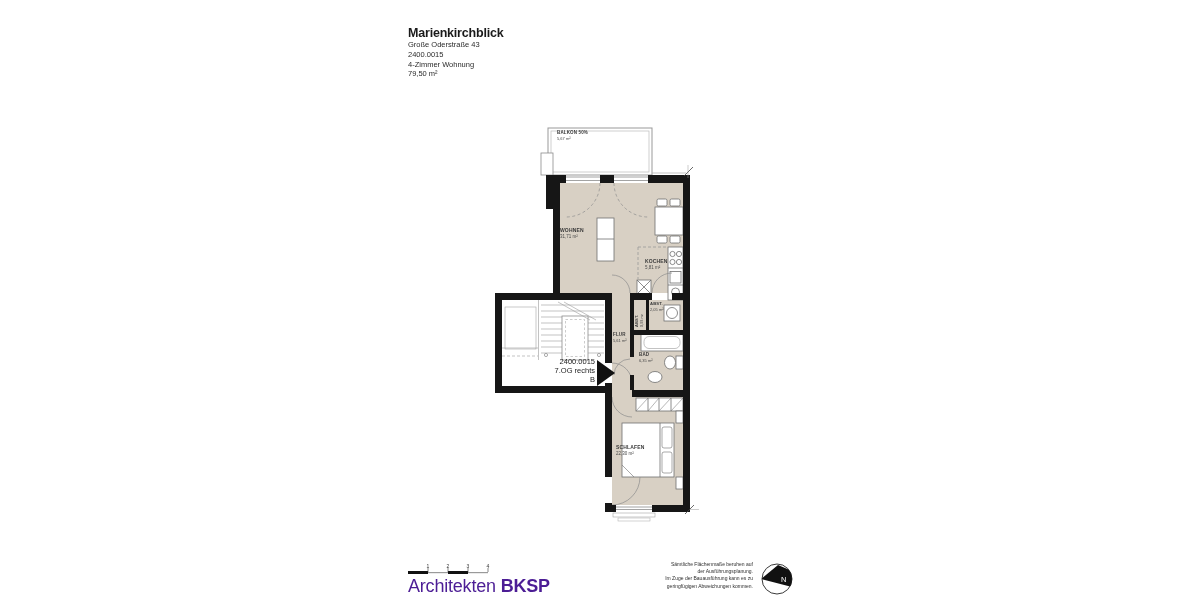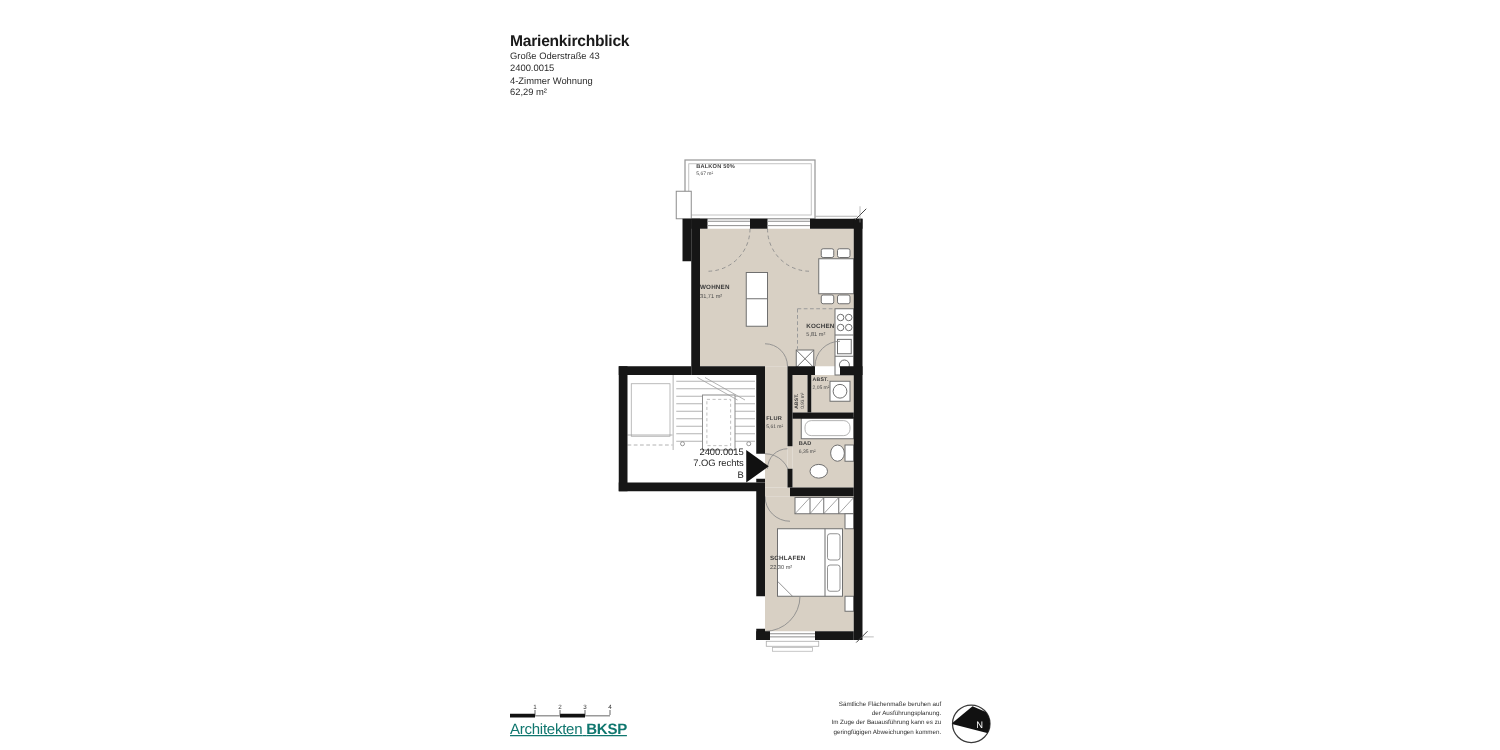--- a/index.html
+++ b/index.html
@@ -15,38 +15,38 @@
   .rlabel{position:absolute;display:flex;flex-direction:column;color:#3a3a3a;pointer-events:none;}
   .rname{font-weight:bold;font-size:5px;line-height:5.6px;letter-spacing:.15px;}
   .rarea{font-size:4.5px;line-height:5.4px;color:#4a4a4a;}
   .rot{transform:rotate(-90deg);transform-origin:0 0;width:26px;}
   .rot .rname{font-size:4px;line-height:4.6px;}
   .rot .rarea{font-size:3.8px;line-height:4.4px;}
   
   #marker{position:absolute;left:538px;top:343px;width:57px;text-align:right;
           font-size:7.5px;line-height:8.8px;color:#1f1f1f;}
   
-  #firm{position:absolute;left:408px;top:561px;font-size:12px;color:#0f766e;letter-spacing:-0.2px;text-decoration:underline;}
+  #firm{position:absolute;left:408px;top:561px;font-size:18px;color:#4c1d95;letter-spacing:-0.2px;}
   #firm .bold{font-weight:bold;}
   .tick-num{position:absolute;font-size:5px;color:#333;width:10px;text-align:center;}
   #disclaimer{position:absolute;left:643px;top:546px;width:110px;text-align:right;
               font-size:5px;line-height:7.2px;color:#2e2e2e;}
   #northwrap{position:absolute;left:759px;top:546px;width:36px;height:36px;}
 </style>
 </head>
 <body>
 
 <div id="page">
 
   <div id="hdr">
     <div class="title">Marienkirchblick</div>
     <div class="sub">Große Oderstraße 43</div>
     <div class="sub">2400.0015</div>
     <div class="sub">4-Zimmer Wohnung</div>
-    <div class="sub">62,29 m²</div>
+    <div class="sub">79,50 m²</div>
   </div>
 
   <svg id="plansvg" width="1200" height="600" viewBox="0 0 1200 600">
 
     <g fill="#d8d0c4">
       <rect x="560" y="168" width="123" height="110"></rect>
       <rect x="612" y="278" width="18" height="7"></rect>
       <rect x="612" y="285" width="18" height="90"></rect>
       <rect x="612" y="375" width="20" height="7"></rect>
       <rect x="634" y="285" width="12" height="30"></rect>

